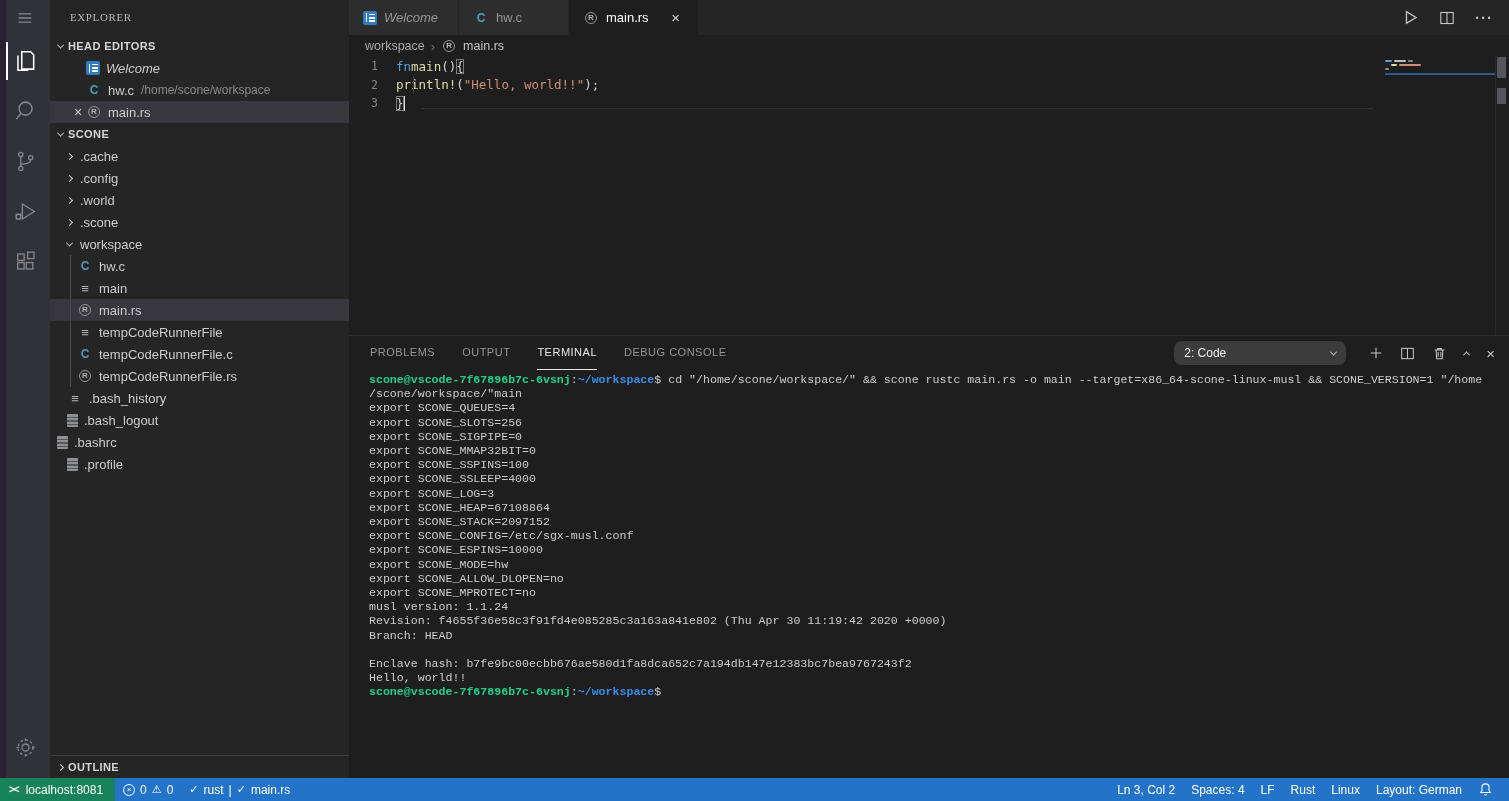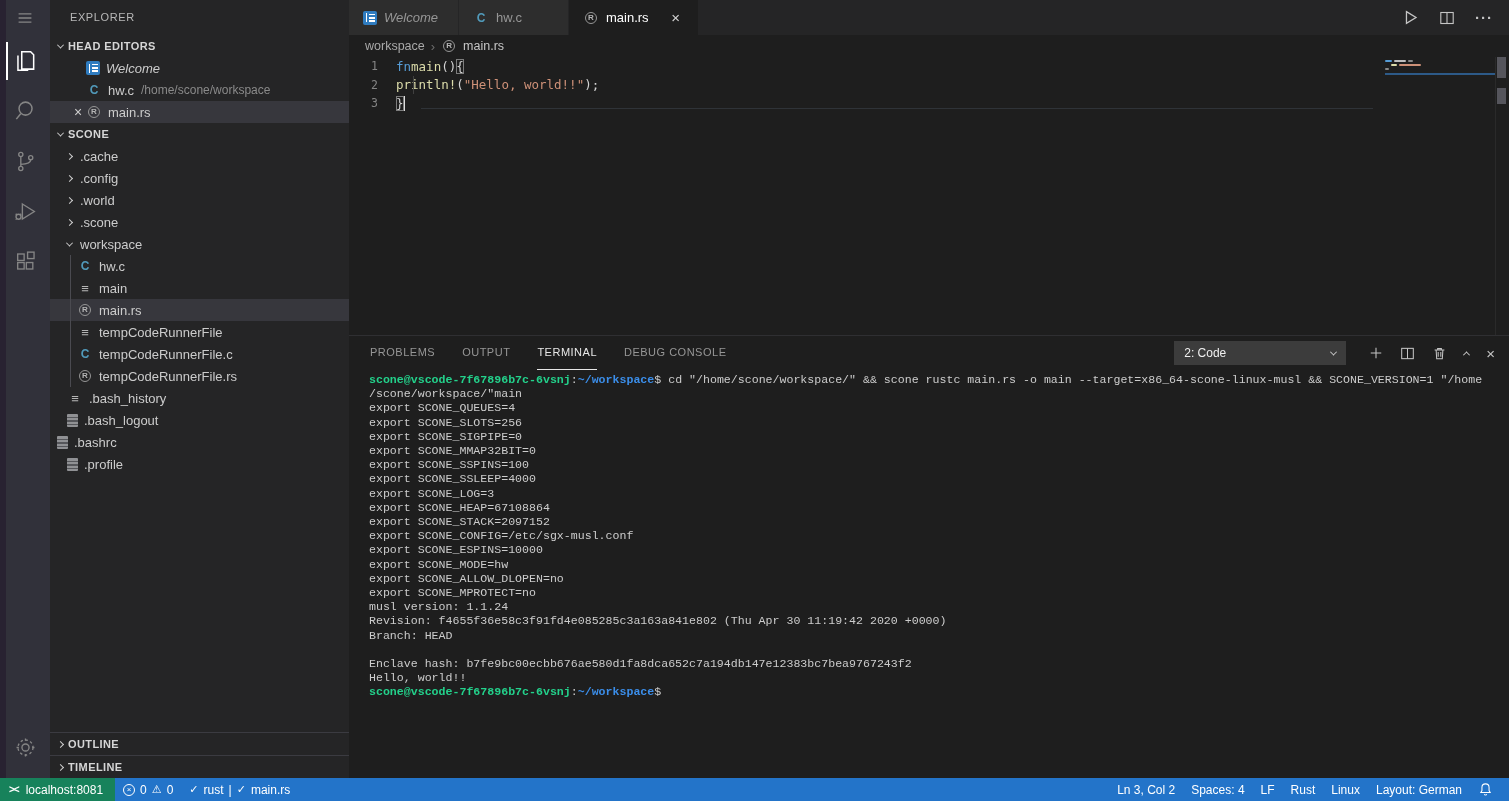--- a/index.html
+++ b/index.html
@@ -18,21 +18,21 @@
   .activity-bar { width:50px; background:#31313a; position:relative; display:flex; flex-direction:column; align-items:stretch; flex:none; }
   .activity-bar::before { content:''; position:absolute; left:0; top:0; bottom:0; width:6px; background:#282231; }
   .ab-item { height:50px; display:flex; align-items:center; justify-content:center; color:#858585; position:relative; cursor:pointer; }
   .ab-item.menu { height:36px; }
   .ab-item.active { color:#ffffff; }
   .ab-item.active::after { content:''; position:absolute; left:6px; top:6px; bottom:6px; width:2px; background:#fff; }
   .ab-bottom { margin-top:auto; margin-bottom:6px; }
 
   
   .sidebar { width:299px; background:#252526; display:flex; flex-direction:column; flex:none; position:relative; }
-  .sb-title { height:35px; line-height:35px; padding-left:20px; font-size:11px; color:#b8b8b8; letter-spacing:.6px; }
+  .sb-title { height:35px; line-height:35px; padding-left:20px; font-size:11px; color:#b8b8b8; letter-spacing:.6px;font-family:Liberation Serif, serif; }
   .sb-section-header { height:22px; display:flex; align-items:center; font-size:11px; font-weight:bold; color:#d6d6d6; letter-spacing:.4px; padding-left:5px; cursor:pointer; flex:none; }
   .sb-section-header .chev { margin:0 5px 0 3px; }
   .chev { width:5px; height:5px; border-right:1.2px solid #cfcfcf; border-bottom:1.2px solid #cfcfcf; display:inline-block; flex:none; }
   .chev.down { transform:rotate(45deg) translate(-1px,-1px); }
   .chev.right { transform:rotate(-45deg); }
   .chev.up { transform:rotate(-135deg) translate(-1px,-1px); }
 
   .sb-row { height:22px; display:flex; align-items:center; color:#cccccc; position:relative; cursor:pointer; white-space:nowrap; }
   .sb-row.selected { background:#37373d; }
   .sb-label { margin-left:6px; }
@@ -90,21 +90,21 @@
   .ov-border { position:absolute; right:13px; top:0; bottom:0; width:1px; background:#2a2a2a; }
 
   
   .panel { height:443px; flex:none; display:flex; flex-direction:column; border-top:1px solid #2f2f32; background:#1e1e1e; }
   .panel-header { height:34px; display:flex; align-items:center; padding:0 14px 0 21px; flex:none; }
   .ptabs { display:flex; height:34px; }
   .ptab { font-size:11px; letter-spacing:.5px; color:#969696; margin-right:27px; display:flex; align-items:center; cursor:pointer; border-bottom:1px solid transparent; padding-bottom:1px; }
   .ptab.active { color:#e7e7e7; border-bottom-color:#e7e7e7; }
   .panel-actions { margin-left:auto; display:flex; align-items:center; gap:17px; color:#c5c5c5; }
   .pa-btn { cursor:pointer; display:flex; align-items:center; font-size:15px; }
-  .term-select { width:172px; height:24px; background:#3c3c3c; color:#f0f0f0; font-size:12px; display:flex; align-items:center; justify-content:space-between; padding:0 10px; cursor:pointer; margin-right:6px; }
+  .term-select { width:172px; height:24px; background:#3c3c3c; color:#f0f0f0; font-size:12px; display:flex; align-items:center; justify-content:space-between; padding:0 10px; cursor:pointer; margin-right:6px;border-radius:8px; }
   .term-select .chev { border-color:#cccccc; }
 
   .terminal { flex:1; padding:3px 12px 0 20px; font-family:Liberation Mono, monospace; font-size:11.6px; line-height:14.2px; white-space:pre; color:#cccccc; overflow:hidden; }
   .tg { color:#23d18b; font-weight:bold; }
   .tb { color:#3b8eea; font-weight:bold; }
 
   
   .status-bar { height:23px; background:#2374c9; display:flex; align-items:center; color:#ffffff; font-size:12px; flex:none; }
   .sbi { height:23px; display:flex; align-items:center; gap:5px; padding:0 8px; cursor:pointer; white-space:nowrap; }
   .sbi.remote { background:#17825b; padding:0 12px 0 9px; gap:7px; }
@@ -275,24 +275,20 @@
           <div class="sb-row tree-row" style="padding-left: 17px;">
             <span class="ficon ficon-doc"></span>
             <span class="sb-label">.profile</span>
           </div>
         </div>
       <div class="sb-bottom">
         <div class="sb-section-header bordered">
           <span class="chev right"></span>
           <span>OUTLINE</span>
         </div>
-        <div class="sb-section-header bordered">
-          <span class="chev right"></span>
-          <span>TIMELINE</span>
-        </div>
       </div>
     </div>
 
     <div class="main">
       <div class="tab-bar">
         <div class="tabs" id="tabs">
             <div class="tab">
               <span class="ficon ficon-welcome"></span>
               <span class="italic">Welcome</span>
             </div>

